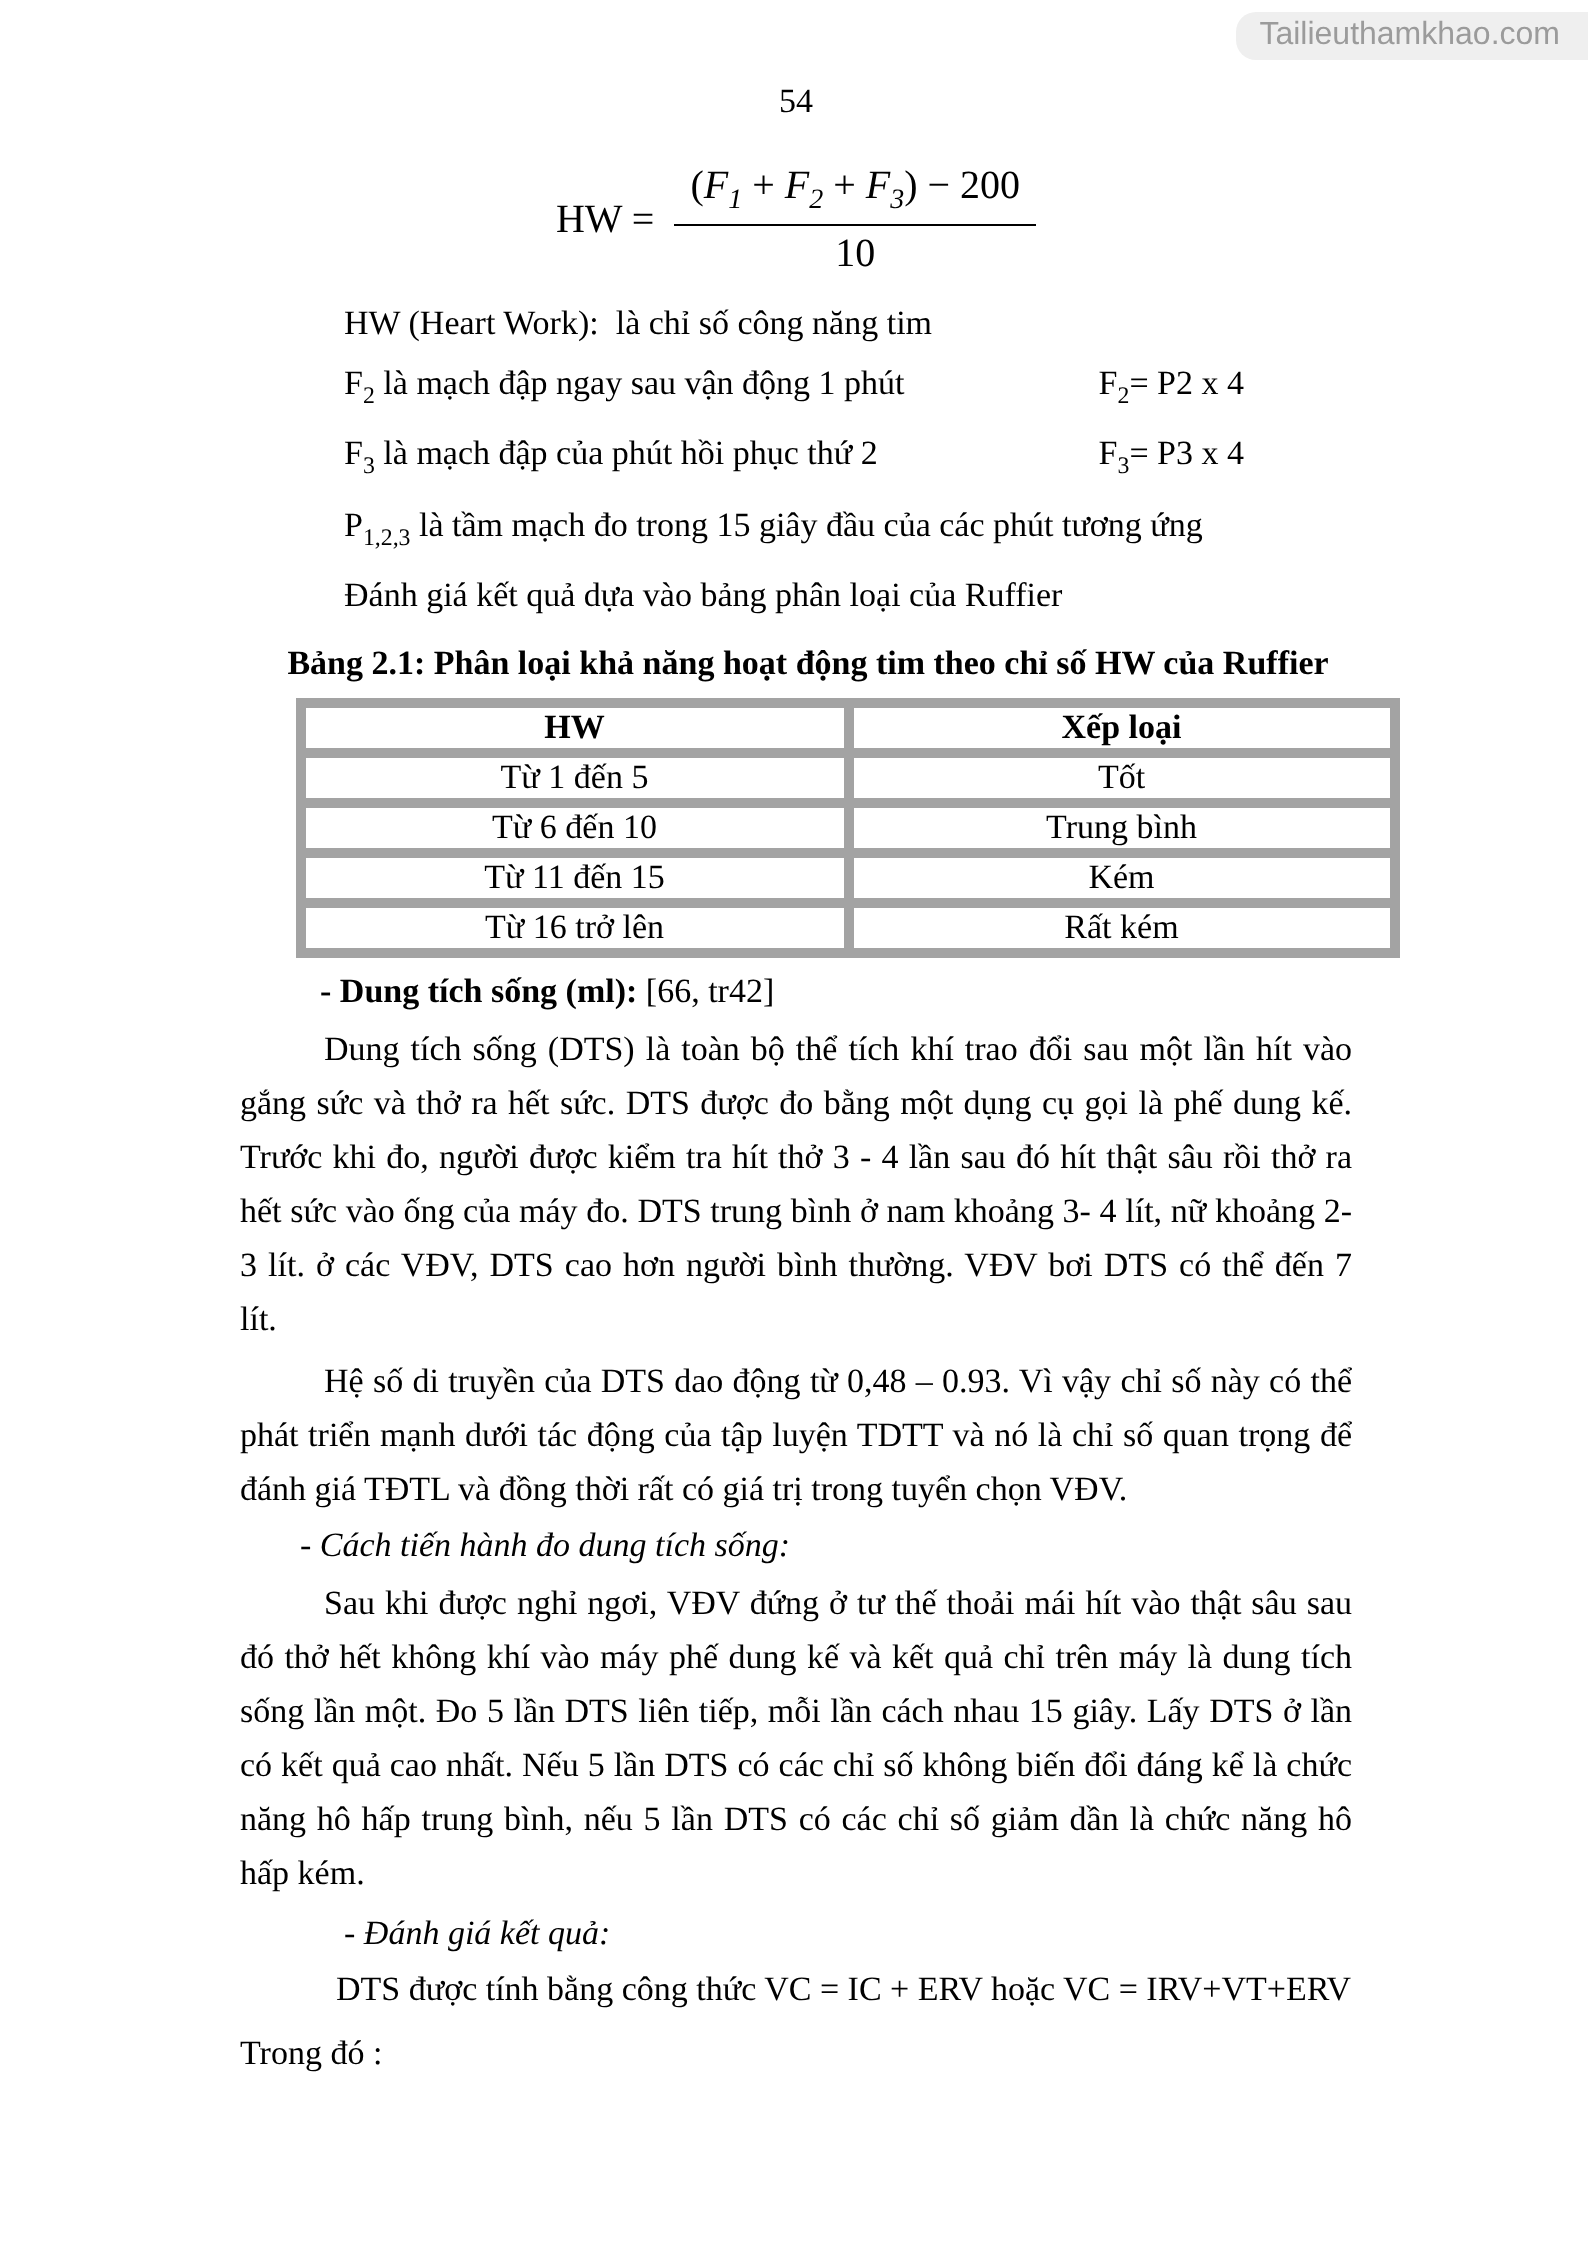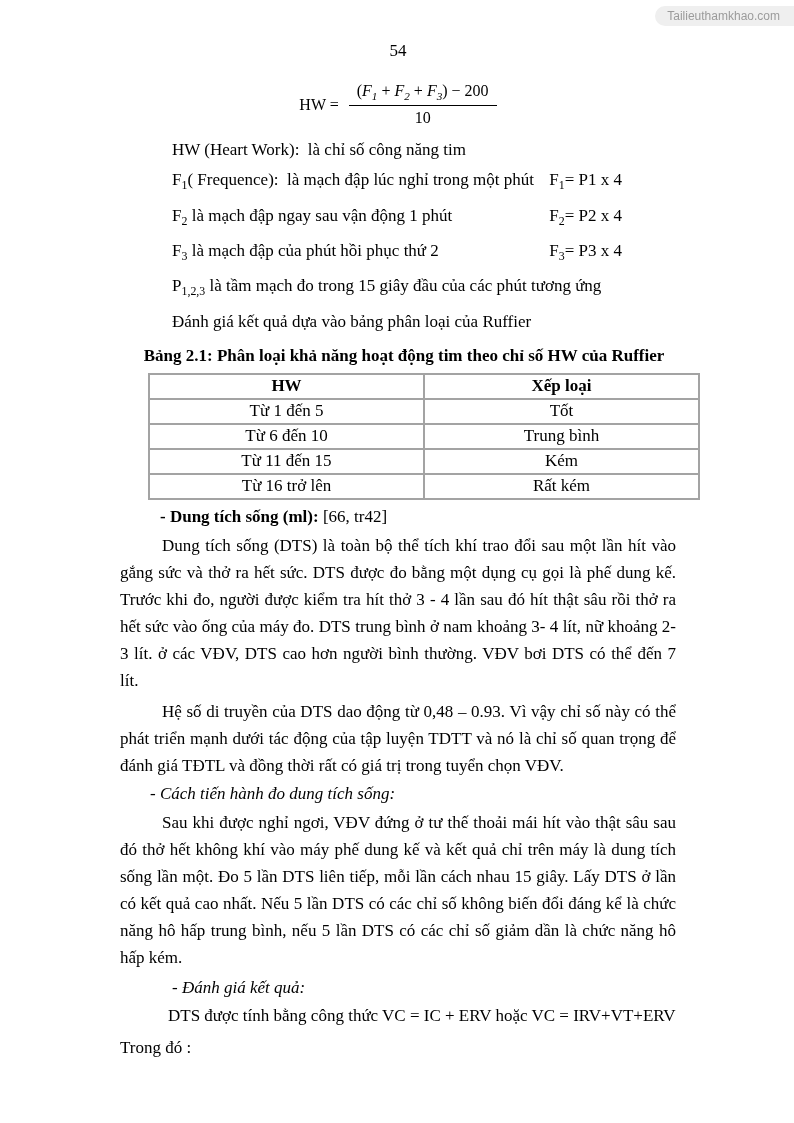--- a/index.html
+++ b/index.html
@@ -12,33 +12,33 @@
     position: relative;
     overflow: hidden;
   }
   .watermark {
     position: absolute;
     top: 6px;
     right: 0;
     background: #efefef;
     color: #9b9b9b;
     font-family: "Liberation Sans", "DejaVu Sans", sans-serif;
-    font-size: 12px;
+    font-size: 16px;
     padding: 3px 14px 3px 12px;
     border-radius: 10px 0 0 10px;
   }
   .page { padding: 40px 118px 0 120px; }
   .page-number { text-align: center; line-height: 22px; }
 
   .formula {
     display: flex;
     justify-content: center;
     align-items: center;
     margin: 20px 0 12px;
-    font-size: 16px;
+    font-size: 20px;
   }
   .formula .lhs { margin-right: 10px; }
   .frac { display: inline-block; text-align: center; }
   .frac .num { display: block; padding: 0 8px 3px; border-bottom: 1.5px solid #000; }
   .frac .den { display: block; padding-top: 3px; }
   .var { font-style: italic; }
   sub { font-size: 70%; }
 
   .intro-heading {
     font-weight: bold;
@@ -57,21 +57,21 @@
   }
 
   .table-caption {
     font-weight: bold;
     text-align: center;
     margin: 12px 0 6px 12px;
     line-height: 22px;
   }
   table.hw { border-collapse: collapse; width: 552px; margin-left: 28px; table-layout: fixed; }
   .hw th, .hw td {
-    border: 2px solid #a3a3a3;
+    border: 5px solid #a3a3a3;
     text-align: center;
     padding: 0 4px;
     height: 25px;
     width: 50%;
     font-family: Liberation Serif, serif;
   }
   .hw th { font-weight: bold; }
 
   .dts-label { margin: 6px 0 0 40px; line-height: 22px; }
   .dts-label .b { font-weight: bold; }
@@ -100,24 +100,20 @@
     <span class="lhs">HW =</span>
     <span class="frac">
       <span class="num"><span>(</span><span class="var">F</span><sub class="var">1</sub><span> + </span><span class="var">F</span><sub class="var">2</sub><span> + </span><span class="var">F</span><sub class="var">3</sub><span>) − 200</span></span>
       <span class="den">10</span>
     </span>
   </div>
 
 
   <div class="def-line">
     <span><span>HW (Heart Work):  là chỉ số công năng tim</span></span>
-  </div>
-  <div class="def-line">
-    <span><span>F</span><sub>1</sub><span>( Frequence):  là mạch đập lúc nghỉ trong một phút</span></span>
-    <span><span>F</span><sub>1</sub><span>= P1 x 4</span></span>
   </div>
   <div class="def-line">
     <span><span>F</span><sub>2</sub><span> là mạch đập ngay sau vận động 1 phút</span></span>
     <span><span>F</span><sub>2</sub><span>= P2 x 4</span></span>
   </div>
   <div class="def-line">
     <span><span>F</span><sub>3</sub><span> là mạch đập của phút hồi phục thứ 2</span></span>
     <span><span>F</span><sub>3</sub><span>= P3 x 4</span></span>
   </div>
   <div class="def-line">

